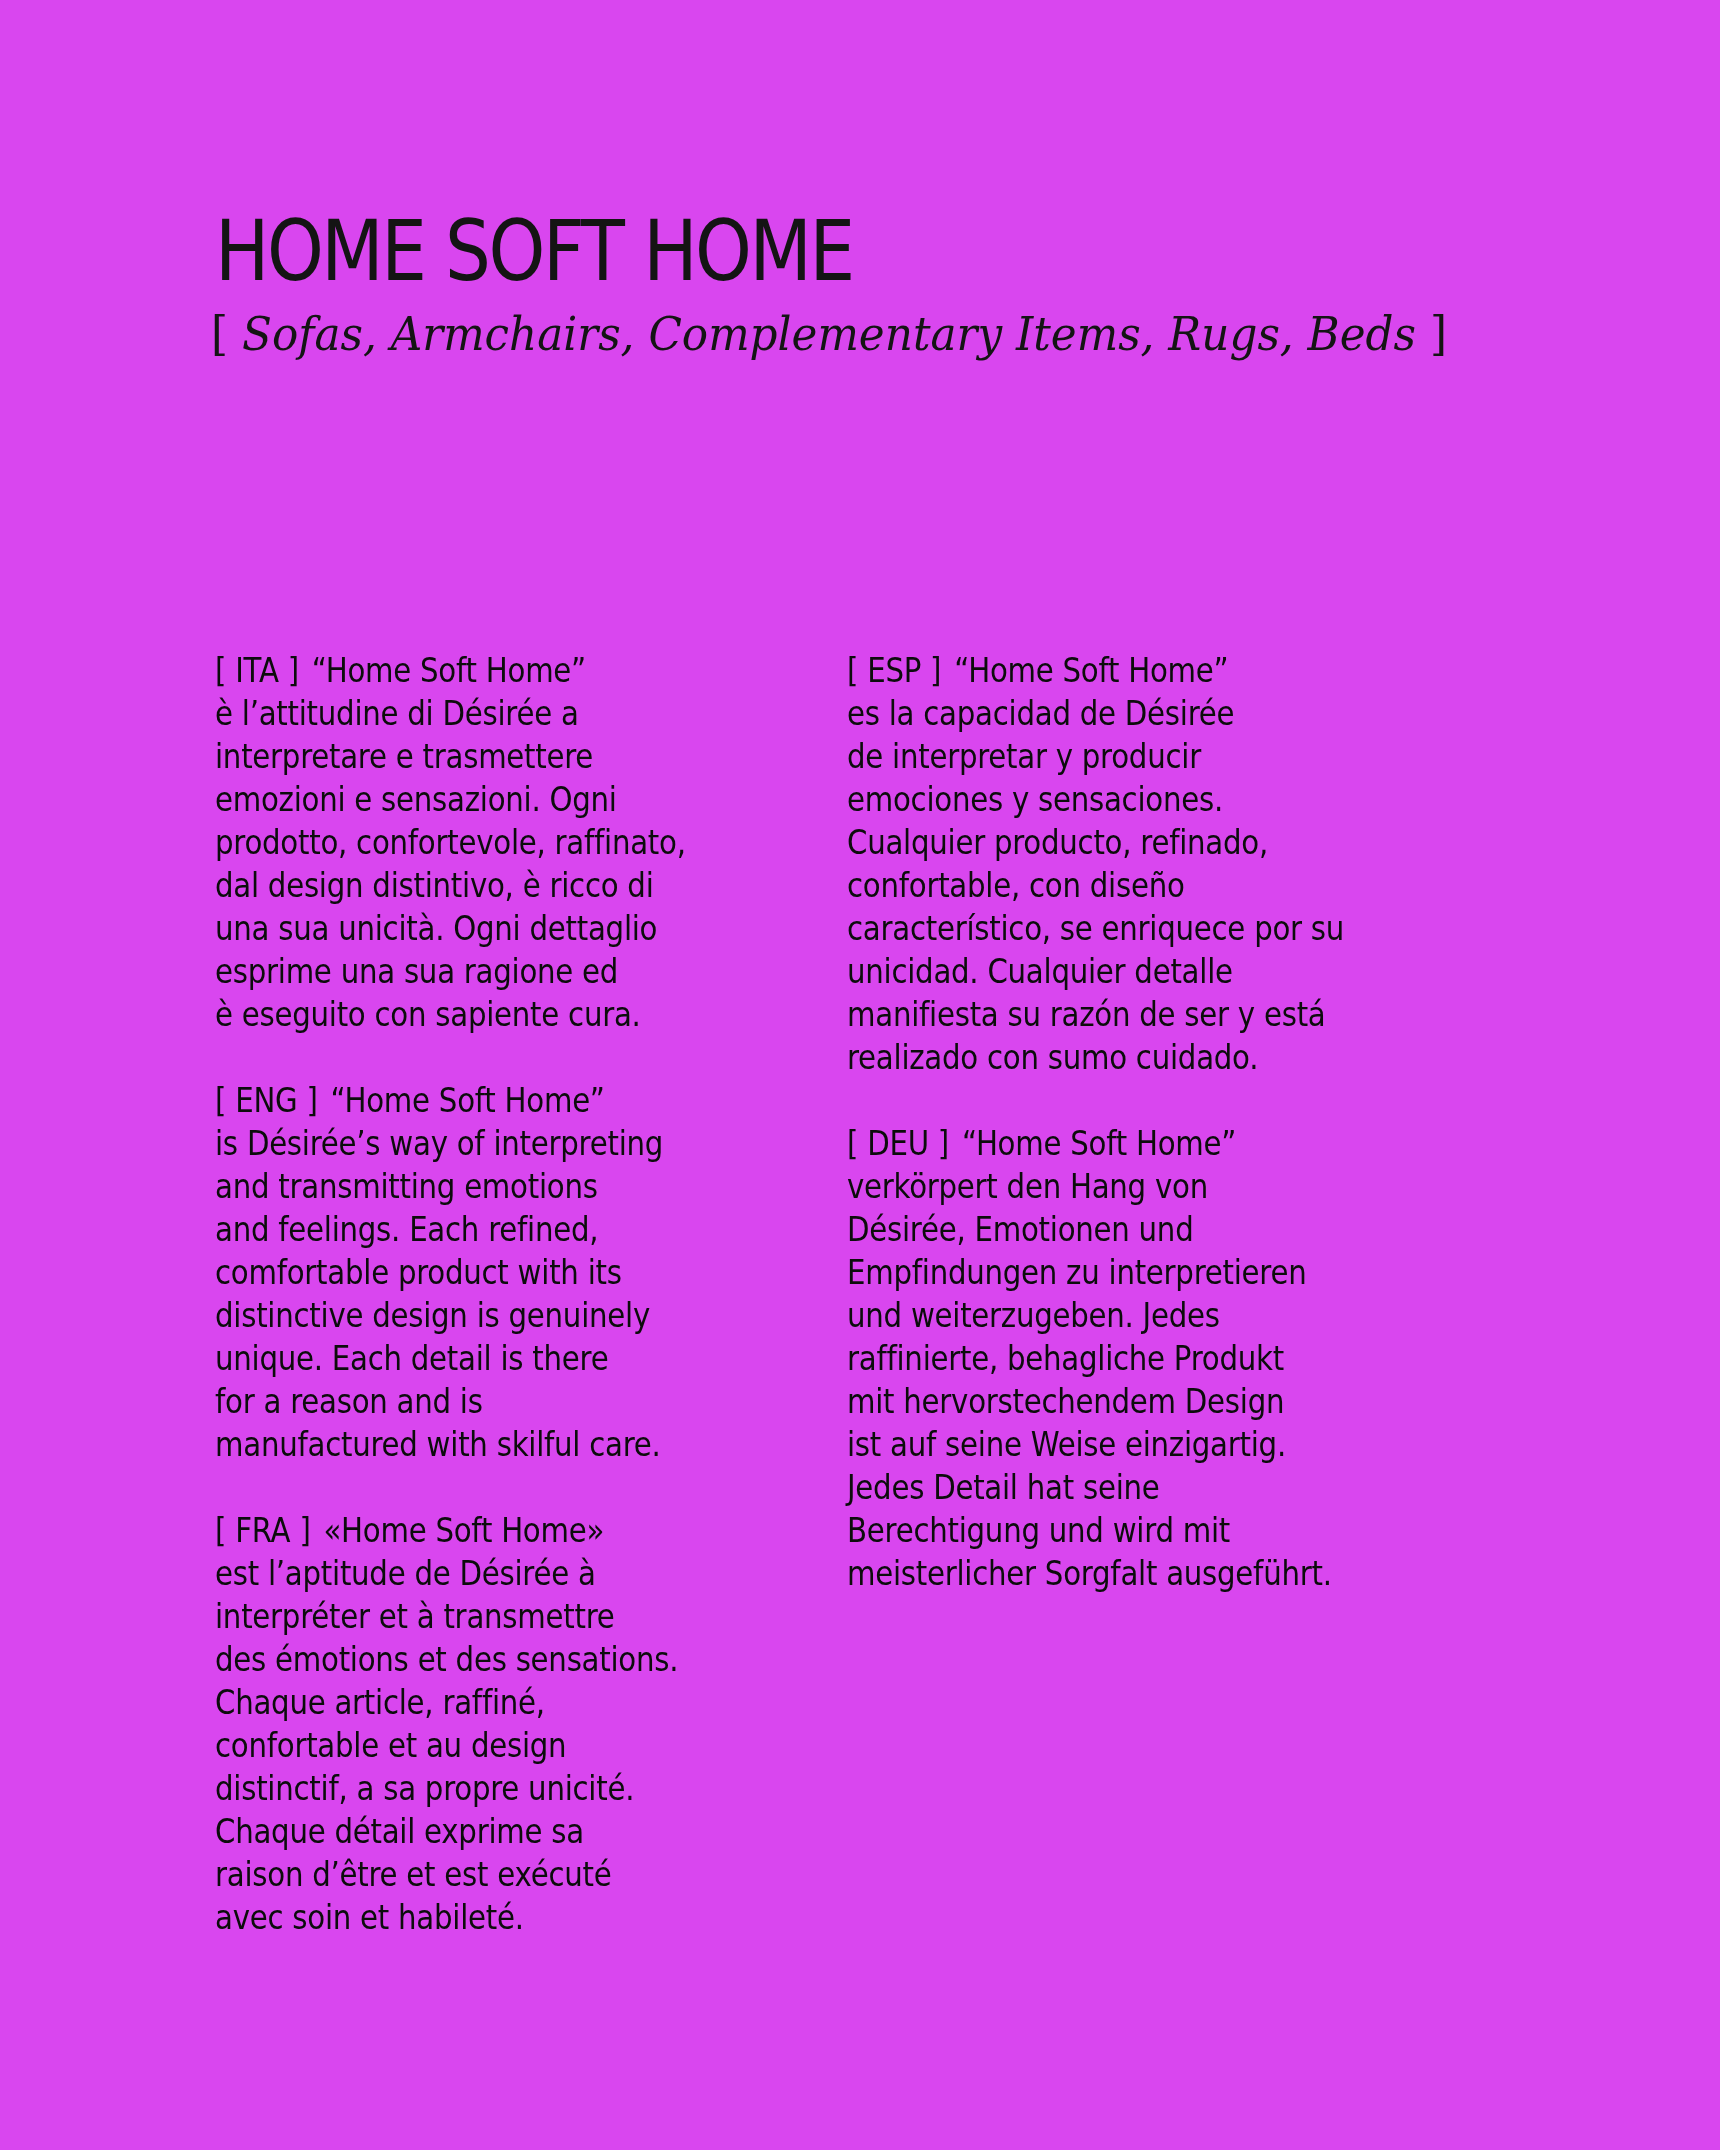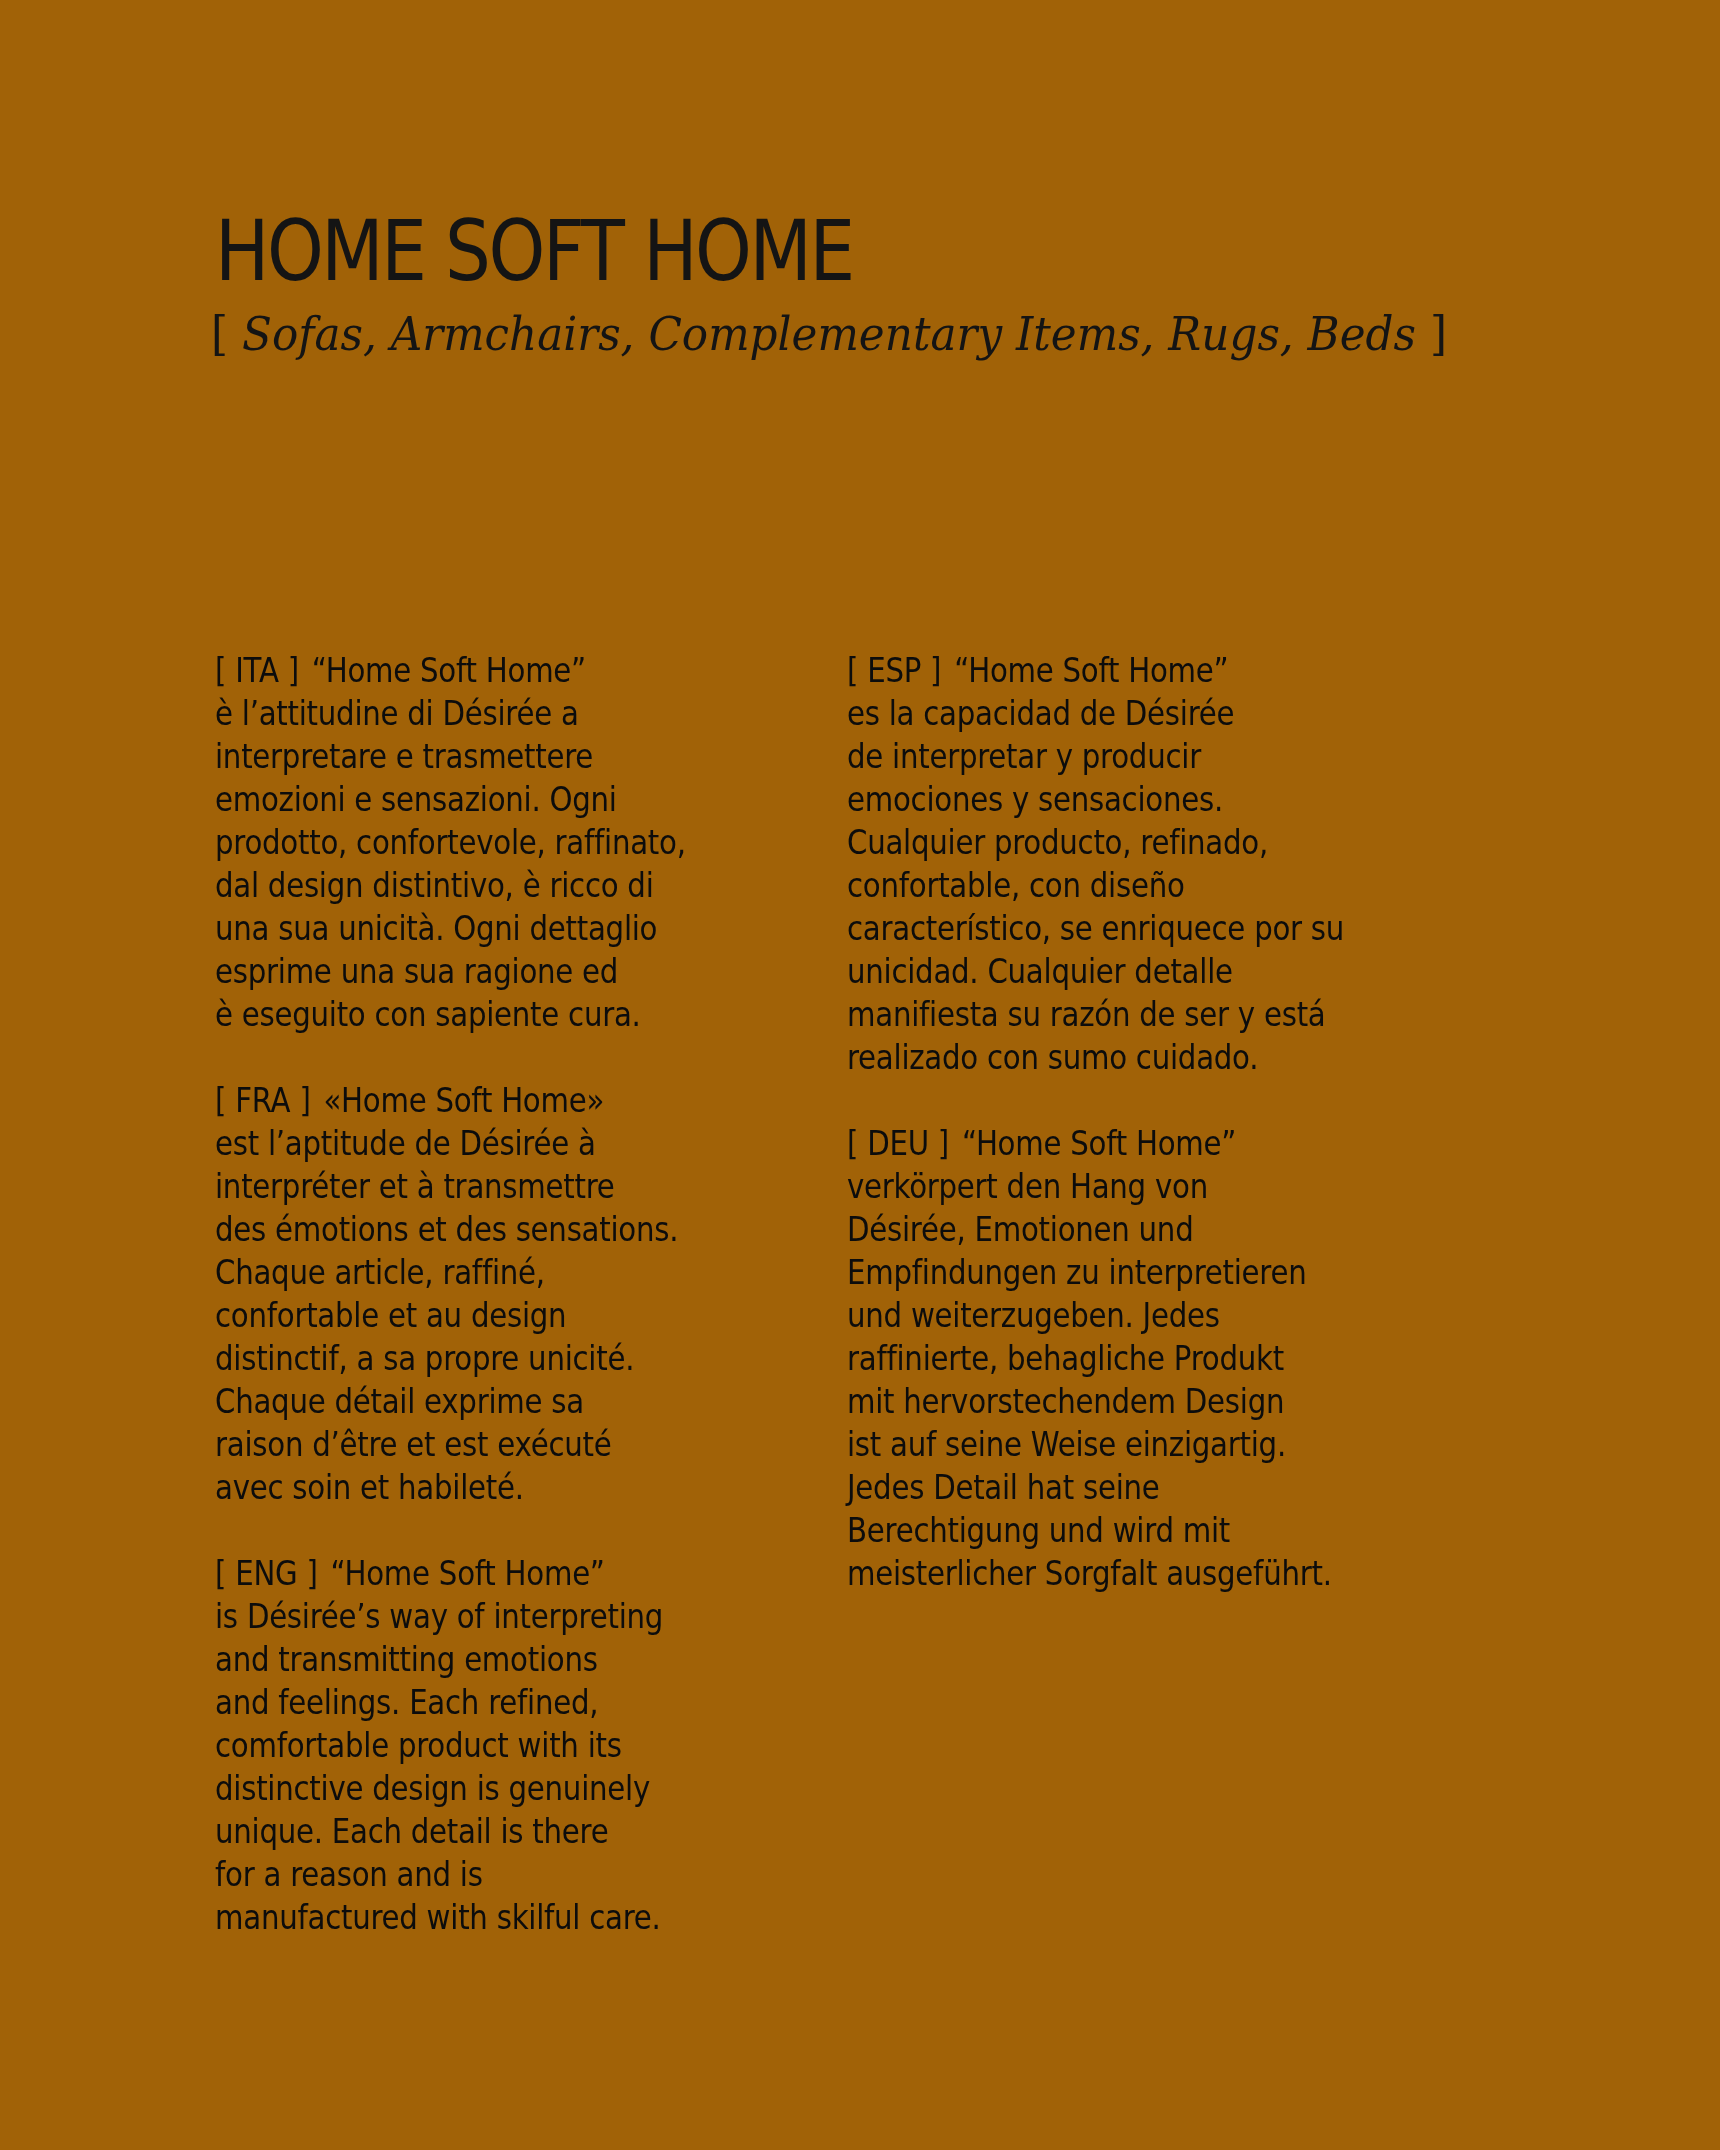--- a/index.html
+++ b/index.html
@@ -12,21 +12,21 @@
       height: 2151px;
       position: relative;
       overflow: hidden;
       color: #111111;
     }
     .page {
       position: absolute;
       left: 0; top: 0;
       width: 1720px;
       height: 2151px;
-      background: #a16207;
+      background: #d946ef;
     }
     .title {
       position: absolute;
       left: 215px;
       top: 206px;
       margin: 0;
       font-family: "DejaVu Sans", sans-serif;
       font-weight: normal;
       font-size: 84px;
       line-height: 90px;
@@ -103,42 +103,42 @@
       <span class="line">interpretare e trasmettere</span>
       <span class="line">emozioni e sensazioni. Ogni</span>
       <span class="line">prodotto, confortevole, raffinato,</span>
       <span class="line">dal design distintivo, è ricco di</span>
       <span class="line">una sua unicità. Ogni dettaglio</span>
       <span class="line">esprime una sua ragione ed</span>
       <span class="line">è eseguito con sapiente cura.</span>
     </div>
 
     <div class="block">
+      <span class="line"><span class="lang-tag">[ ENG ]</span><span>“Home Soft Home”</span></span>
+      <span class="line">is Désirée’s way of interpreting</span>
+      <span class="line">and transmitting emotions</span>
+      <span class="line">and feelings. Each refined,</span>
+      <span class="line">comfortable product with its</span>
+      <span class="line">distinctive design is genuinely</span>
+      <span class="line">unique. Each detail is there</span>
+      <span class="line">for a reason and is</span>
+      <span class="line">manufactured with skilful care.</span>
+    </div>
+
+    <div class="block">
       <span class="line"><span class="lang-tag">[ FRA ]</span><span>«Home Soft Home»</span></span>
       <span class="line">est l’aptitude de Désirée à</span>
       <span class="line">interpréter et à transmettre</span>
       <span class="line">des émotions et des sensations.</span>
       <span class="line">Chaque article, raffiné,</span>
       <span class="line">confortable et au design</span>
       <span class="line">distinctif, a sa propre unicité.</span>
       <span class="line">Chaque détail exprime sa</span>
       <span class="line">raison d’être et est exécuté</span>
       <span class="line">avec soin et habileté.</span>
-    </div>
-
-    <div class="block">
-      <span class="line"><span class="lang-tag">[ ENG ]</span><span>“Home Soft Home”</span></span>
-      <span class="line">is Désirée’s way of interpreting</span>
-      <span class="line">and transmitting emotions</span>
-      <span class="line">and feelings. Each refined,</span>
-      <span class="line">comfortable product with its</span>
-      <span class="line">distinctive design is genuinely</span>
-      <span class="line">unique. Each detail is there</span>
-      <span class="line">for a reason and is</span>
-      <span class="line">manufactured with skilful care.</span>
     </div>
 
   </div>
 
   <div class="column col-right">
 
     <div class="block">
       <span class="line"><span class="lang-tag">[ ESP ]</span><span>“Home Soft Home”</span></span>
       <span class="line">es la capacidad de Désirée</span>
       <span class="line">de interpretar y producir</span>

